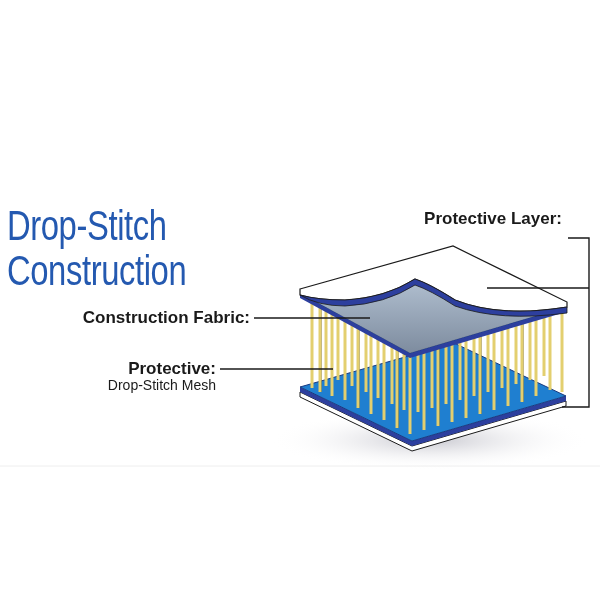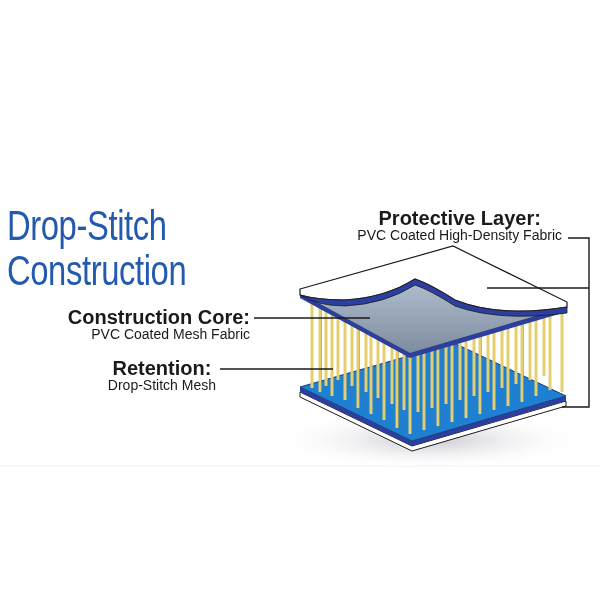--- a/index.html
+++ b/index.html
@@ -5,21 +5,21 @@
     html, body { margin: 0; padding: 0; background: #ffffff; }
     body { width: 600px; height: 600px; position: relative; overflow: hidden;
            font-family: "Liberation Sans", sans-serif; }
     .title { position: absolute; left: 7px; color: #2459b0; font-weight: normal;
              font-family: "Liberation Sans", sans-serif; font-size: 42px; line-height: 42px;
              transform-origin: left top; white-space: nowrap; letter-spacing: -0.5px; }
     .title-1 { top: 205px; transform: scaleX(0.78); }
     .title-2 { top: 250px; transform: scaleX(0.78); }
     .label { position: absolute; color: #1a1a1a; font-family: "Liberation Sans", sans-serif;
              white-space: nowrap; font-size: 14px; line-height: 17px; text-align: right; }
-    .label .head { font-weight: bold; font-size: 20px; display: block; text-align: center; }
+    .label .head { font-weight: bold; font-size: 17px; display: block; }
     .label .sub { display: block; }
     #lbl-protective { right: 38px; top: 210px; }
     #lbl-construction { right: 350px; top: 309px; }
     #lbl-retention { right: 384px; top: 360px; }
     svg#diagram { position: absolute; left: 0; top: 0; }
   </style>
 </head>
 <body>
 
 <div class="title title-1">Drop-Stitch</div>
@@ -116,24 +116,22 @@
   <g stroke="#1a1a1a" stroke-width="1.4" fill="none">
     <polyline points="568,238 589,238 589,407 562,407"></polyline>
     <line x1="487" y1="288" x2="589" y2="288"></line>
     <line x1="254" y1="318" x2="370" y2="318"></line>
     <line x1="220" y1="369" x2="333" y2="369"></line>
   </g>
 </svg>
 
 <div class="label" id="lbl-protective">
   <span class="head">Protective Layer:</span>
-  <span class="sub">PVC Coated High-Density Fabric</span>
 </div>
 
 <div class="label" id="lbl-construction">
-  <span class="head">Construction Core:</span>
-  <span class="sub">PVC Coated Mesh Fabric</span>
+  <span class="head">Construction Fabric:</span>
 </div>
 
 <div class="label" id="lbl-retention">
-  <span class="head">Retention:</span>
+  <span class="head">Protective:</span>
   <span class="sub">Drop-Stitch Mesh</span>
 </div>
 
 </body></html>

